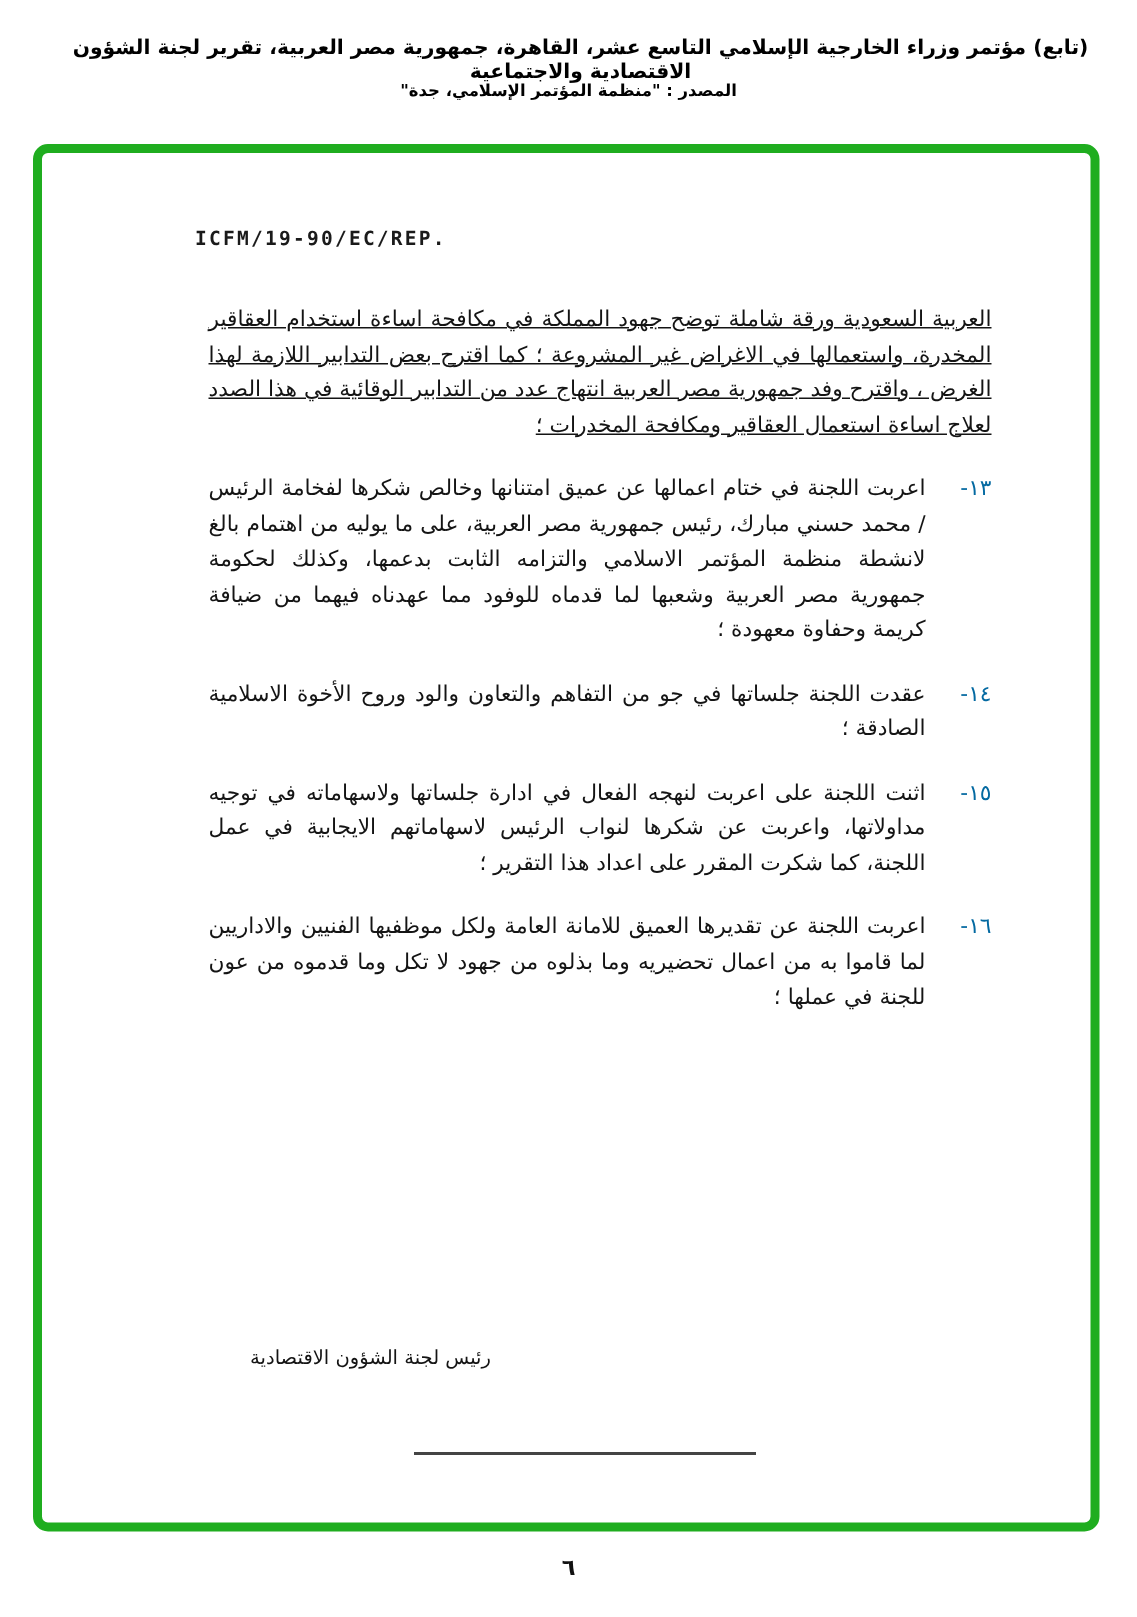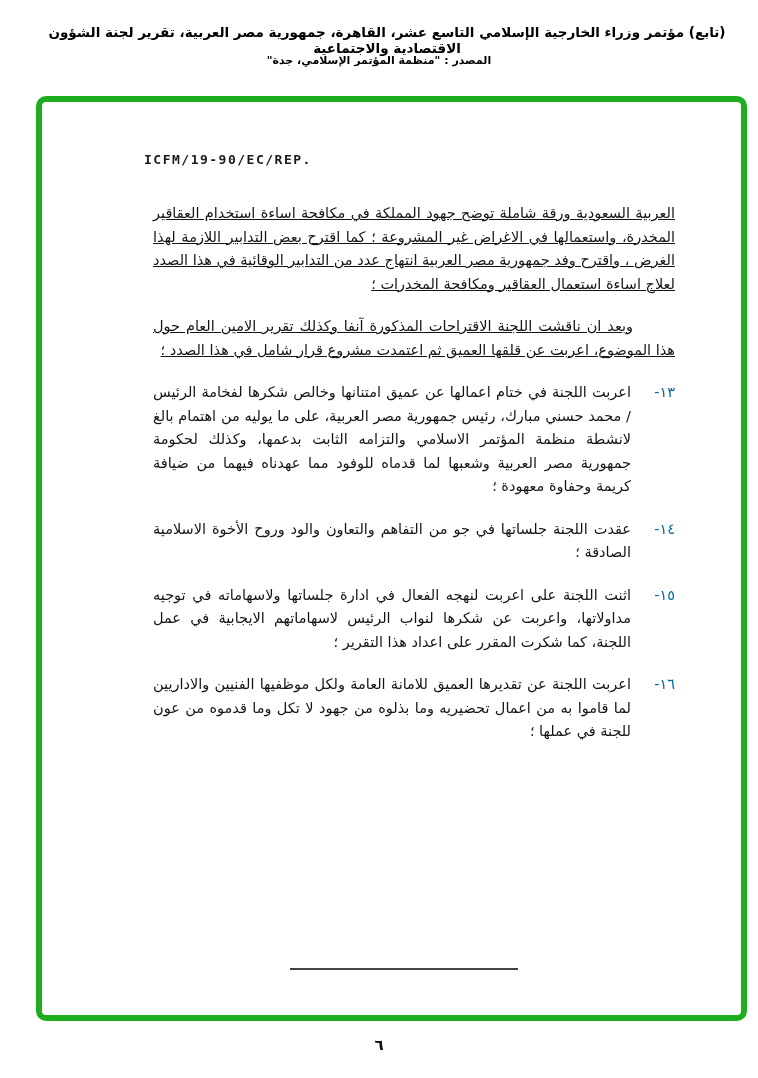--- a/index.html
+++ b/index.html
@@ -17,21 +17,21 @@
     text-align:center;
     direction:rtl;
     font-weight:bold;
     color:#000;
   }
   .hdr-line1{top:24px;font-size:13.5px;letter-spacing:0.2px;padding-left:16px;}
   .hdr-line2{top:54px;font-size:11px;}
   
   .scan-box{
     position:absolute;
-    left:36px;top:96px;
+    left:22px;top:96px;
     width:699px;height:913px;
     border:6px solid #1fad1f;
     border-radius:10px;
     background:#ffffff;
   }
   .ref{
     position:absolute;
     left:102px;top:50px;
     font-family:"DejaVu Sans Mono",monospace;
     font-size:13px;
@@ -102,40 +102,40 @@
   <div class="hdr hdr-line1">(تابع) مؤتمر وزراء الخارجية الإسلامي التاسع عشر، القاهرة، جمهورية مصر العربية، تقرير لجنة الشؤون الاقتصادية والاجتماعية</div>
 
   <div class="hdr hdr-line2">المصدر :  "منظمة المؤتمر الإسلامي، جدة"</div>
 
   <div class="scan-box">
 
     <div class="ref">ICFM/19-90/EC/REP.</div>
 
     <div class="content" id="content">
         <div class="para">العربية السعودية ورقة شاملة توضح جهود المملكة في مكافحة اساءة استخدام العقاقير المخدرة، واستعمالها في الاغراض غير المشروعة ؛ كما اقترح بعض التدابير اللازمة لهذا الغرض ، واقترح وفد جمهورية مصر العربية انتهاج عدد من التدابير الوقائية في هذا الصدد لعلاج اساءة استعمال العقاقير ومكافحة المخدرات ؛</div>
-        <div class="para indent">وبعد ان ناقشت اللجنة الاقتراحات المذكورة آنفا وكذلك تقرير الامين العام حول هذا الموضوع، اعربت عن قلقها العميق ثم اعتمدت مشروع قرار شامل في هذا الصدد ؛</div>
         <div class="item">
           <span class="item-num">١٣-</span>
           <span class="item-text">اعربت اللجنة في ختام اعمالها عن عميق امتنانها وخالص شكرها لفخامة الرئيس / محمد حسني مبارك، رئيس جمهورية مصر العربية، على ما يوليه من اهتمام بالغ لانشطة منظمة المؤتمر الاسلامي والتزامه الثابت بدعمها، وكذلك لحكومة جمهورية مصر العربية وشعبها لما قدماه للوفود مما عهدناه فيهما من ضيافة كريمة وحفاوة معهودة ؛</span>
         </div>
         <div class="item">
           <span class="item-num">١٤-</span>
           <span class="item-text">عقدت اللجنة جلساتها في جو من التفاهم والتعاون والود وروح الأخوة الاسلامية الصادقة ؛</span>
         </div>
         <div class="item">
           <span class="item-num">١٥-</span>
           <span class="item-text">اثنت اللجنة على اعربت لنهجه الفعال في ادارة جلساتها ولاسهاماته في توجيه مداولاتها، واعربت عن شكرها لنواب الرئيس لاسهاماتهم الايجابية في عمل اللجنة، كما شكرت المقرر على اعداد هذا التقرير ؛</span>
         </div>
         <div class="item">
           <span class="item-num">١٦-</span>
           <span class="item-text">اعربت اللجنة عن تقديرها العميق للامانة العامة ولكل موظفيها الفنيين والاداريين لما قاموا به من اعمال تحضيريه وما بذلوه من جهود لا تكل وما قدموه من عون للجنة في عملها ؛</span>
         </div>
       </div>
 
     <div class="signature">
+      <div>رئيس لجنة الشؤون الاقتصادية</div>
     </div>
 
     <div class="sig-line"></div>
 
   </div>
 
   <div class="page-number">٦</div>
 
 </div>
 

